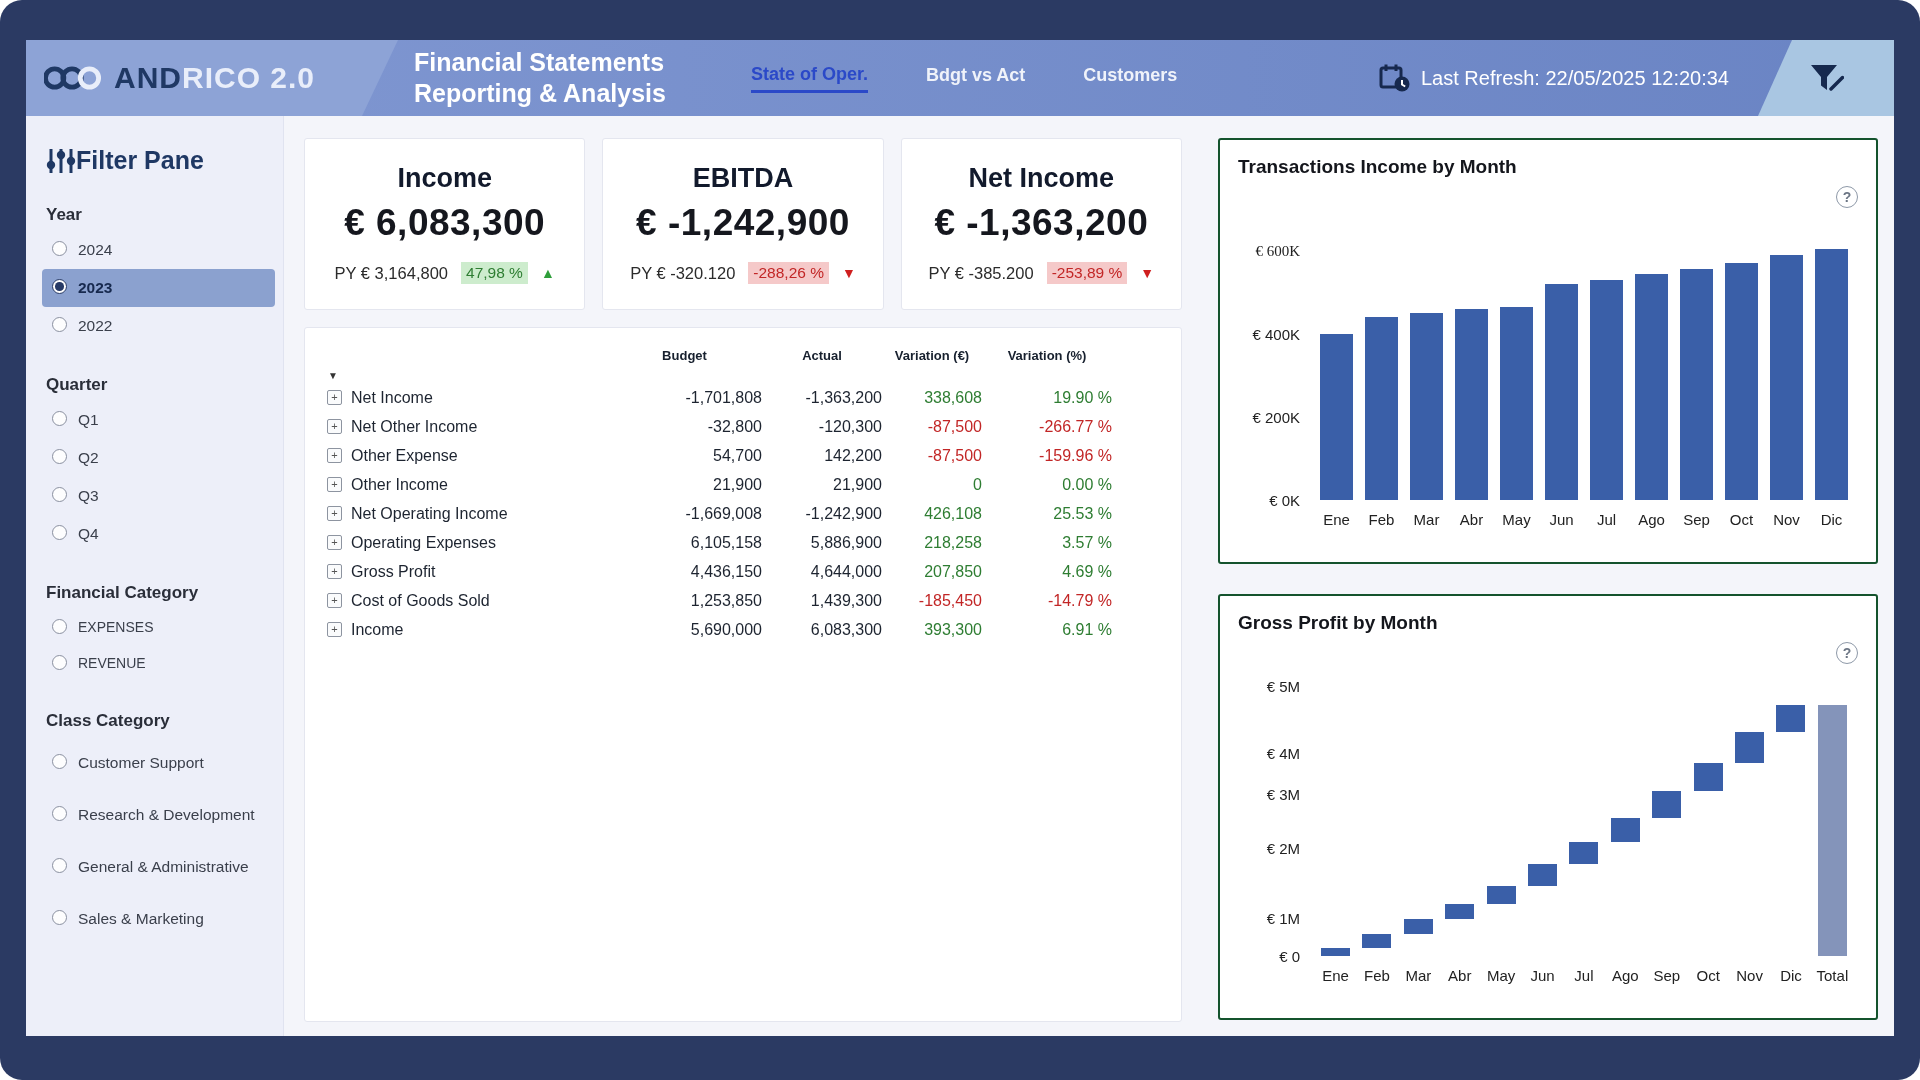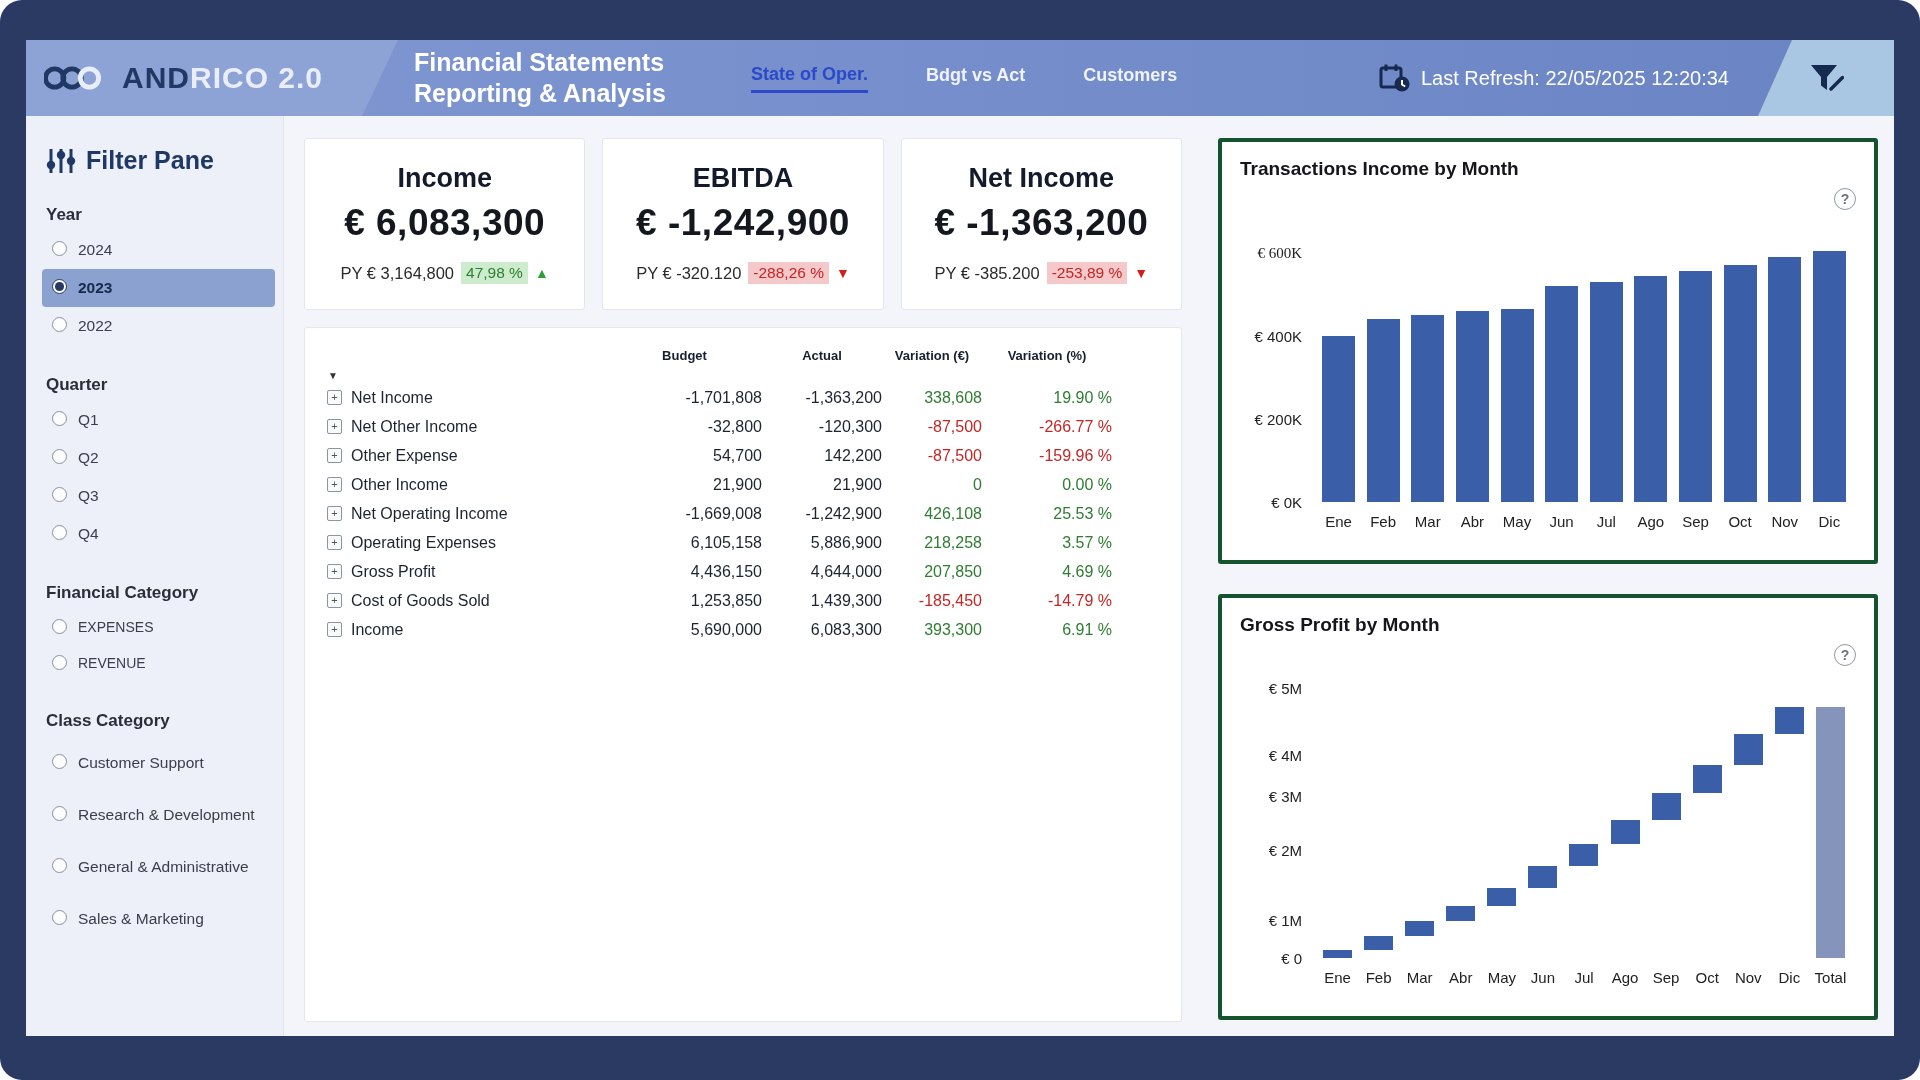--- a/index.html
+++ b/index.html
@@ -2,54 +2,54 @@
 <html><head>
 <meta charset="utf-8">
 <style>
   html,body{margin:0;padding:0;}
   body{width:1920px;height:1080px;background:#ffffff;font-family:"Liberation Sans",sans-serif;position:relative;overflow:hidden;}
   .frame{position:absolute;inset:0;background:#2b3a63;border-radius:22px;box-sizing:border-box;padding:40px 26px 44px 26px;}
   .app{width:100%;height:100%;background:#f4f5fa;display:flex;flex-direction:column;overflow:hidden;}
 
   
   .topbar{flex:0 0 76px;background:linear-gradient(90deg,#8198d2,#6a84c4);display:flex;align-items:center;position:relative;}
-  .logo-block{height:100%;width:372px;background:#8da3d6;clip-path:polygon(0 0,100% 0,calc(100% - 36px) 100%,0 100%);display:flex;align-items:center;padding-left:18px;gap:20px;box-sizing:border-box;flex:0 0 372px;}
+  .logo-block{height:100%;width:372px;background:#8da3d6;clip-path:polygon(0 0,100% 0,calc(100% - 36px) 100%,0 100%);display:flex;align-items:center;padding-left:18px;gap:12px;box-sizing:border-box;flex:0 0 372px;}
   .logo-text{font-size:30px;font-weight:800;letter-spacing:1px;white-space:nowrap;}
   .logo-and{color:#1f3864;}
   .logo-rico{color:#e9eefa;}
   .app-title{color:#ffffff;font-weight:700;font-size:25px;line-height:1.25;margin-left:16px;white-space:nowrap;}
   .tabs{display:flex;gap:58px;margin-left:85px;align-items:center;}
   .tab{color:#f0f3fa;font-size:18px;font-weight:600;padding-bottom:5px;cursor:pointer;white-space:nowrap;}
   .tab.active{color:#2b49c8;font-weight:700;border-bottom:3px solid #2b49c8;}
   .refresh{display:flex;align-items:center;gap:10px;margin-left:auto;margin-right:165px;color:#ffffff;font-size:20px;white-space:nowrap;}
   .corner{position:absolute;right:0;top:0;height:100%;width:136px;background:#a9c6e2;clip-path:polygon(34px 0,100% 0,100% 100%,0 100%);display:flex;align-items:center;justify-content:center;}
 
   
   .body-row{flex:1;display:flex;min-height:0;}
 
   
   .filter-pane{flex:0 0 258px;background:#edeff9;border-right:1px solid #e0e3f0;padding:26px 8px 0 16px;box-sizing:border-box;}
-  .fp-head{display:flex;align-items:center;gap:10px;margin:4px 0 0 4px;color:#1f3864;font-size:25px;font-weight:800;}
+  .fp-head{display:flex;align-items:center;margin:4px 0 0 4px;color:#1f3864;font-size:25px;font-weight:800;}
   .fsec{margin-top:30px;}
   .fsec-label{font-size:17px;font-weight:700;color:#2a2e39;margin-bottom:6px;padding-left:4px;}
   .fopt{display:flex;gap:11px;padding:10px 8px 10px 10px;font-size:15.5px;color:#3a3f4b;border-radius:4px;}
   .fopt.tall{padding-top:17px;padding-bottom:17px;}
   .fopt.small{font-size:14px;}
   .fopt.selected{background:#8ba1cf;color:#17294e;font-weight:600;}
   .radio{width:15px;height:15px;border:1.6px solid #8a90a0;border-radius:50%;position:relative;flex:0 0 15px;background:#fdfdfe;box-sizing:border-box;}
   .fopt.selected .radio{border-color:#273a66;background:#fdfdfe;}
   .fopt.selected .radio::after{content:'';position:absolute;inset:2.2px;background:#273a66;border-radius:50%;}
 
   
   .content{flex:1;min-width:0;padding:22px 18px 14px 20px;display:flex;flex-direction:column;box-sizing:border-box;}
   .kpi-row{display:flex;gap:17px;}
   .kpi{flex:1;background:#ffffff;border:1px solid #e4e6ef;border-radius:3px;height:172px;box-sizing:border-box;text-align:center;padding-top:24px;}
   .kpi-title{font-size:27px;font-weight:700;color:#121a2c;}
   .kpi-value{font-size:37px;font-weight:700;color:#15171e;margin-top:8px;letter-spacing:0.5px;}
-  .kpi-py{margin-top:18px;font-size:16.5px;color:#2b2b2b;display:flex;justify-content:center;gap:7px;align-items:center;}
+  .kpi-py{margin-top:18px;font-size:16.5px;color:#2b2b2b;display:flex;justify-content:center;gap:13px;align-items:center;}
   .delta{padding:2px 5px;font-size:15.5px;font-weight:500;}
   .delta.up{background:#cdeccd;color:#2e7d32;}
   .delta.down{background:#f5c9c9;color:#c22626;}
   .tri{font-size:14px;}
   .tri.up{color:#2e9e3a;}
   .tri.down{color:#cf1f1f;}
 
   .matrix-card{margin-top:17px;background:#ffffff;border:1px solid #e4e6ef;border-radius:3px;flex:1;padding:18px 22px;position:relative;box-sizing:border-box;min-height:0;}
   .mx-header{display:grid;grid-template-columns:280px 155px 120px 100px 130px;padding:2px 0 0;font-size:13px;font-weight:700;color:#17202e;}
   .mx-h{text-align:center;}
@@ -60,21 +60,21 @@
   .mx-row{display:grid;grid-template-columns:280px 155px 120px 100px 130px;align-items:center;height:29px;font-size:16px;color:#1d2430;}
   .mx-name{display:flex;align-items:center;gap:9px;}
   .plus{width:13px;height:13px;border:1px solid #8d94a0;border-radius:2px;background:#fafbfc;color:#555;font-size:11px;line-height:11px;display:flex;align-items:center;justify-content:center;flex:0 0 13px;cursor:pointer;}
   .plus::before{content:"+";}
   .num{text-align:right;}
   .pos{color:#2e7d32;}
   .neg{color:#c22626;}
 
   
   .charts{flex:0 0 694px;box-sizing:border-box;padding:22px 16px 16px 18px;display:flex;flex-direction:column;gap:30px;}
-  .chart-card{background:#ffffff;border:4px solid #14532d;border-radius:3px;flex:1;position:relative;padding:16px 18px;box-sizing:border-box;}
+  .chart-card{background:#ffffff;border:2px solid #14532d;border-radius:3px;flex:1;position:relative;padding:16px 18px;box-sizing:border-box;}
   .chart-title{font-size:19px;font-weight:700;color:#14161c;}
   .help{position:absolute;top:46px;right:18px;width:22px;height:22px;border:1.5px solid #8e99a8;border-radius:50%;color:#6b7584;font-size:14px;font-weight:700;display:flex;align-items:center;justify-content:center;cursor:pointer;box-sizing:border-box;}
   .help::after{content:"?";}
   .chart-body{margin-top:52px;height:270px;display:flex;}
   .y-axis{width:78px;position:relative;height:100%;flex:0 0 78px;}
   .y-tick{position:absolute;right:16px;font-size:15px;color:#222;white-space:nowrap;}
   .plot{flex:1;height:100%;display:flex;justify-content:space-between;padding:0 10px 0 4px;position:relative;}
   .col{width:33px;height:100%;display:flex;flex-direction:column;justify-content:flex-end;align-items:center;position:relative;}
   .wcol{width:31px;}
   .bar{width:100%;}

